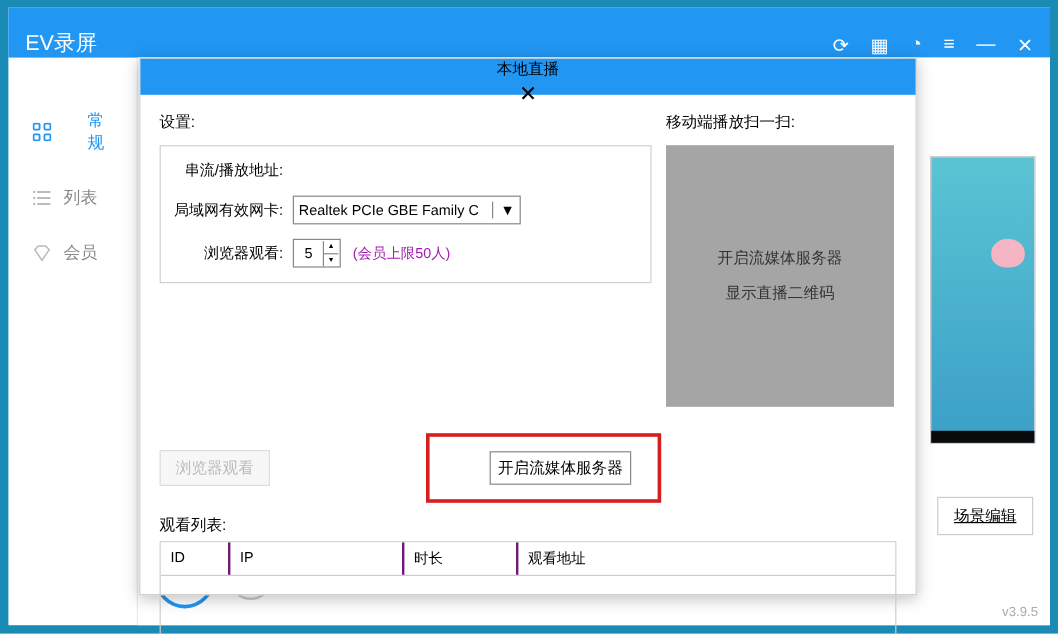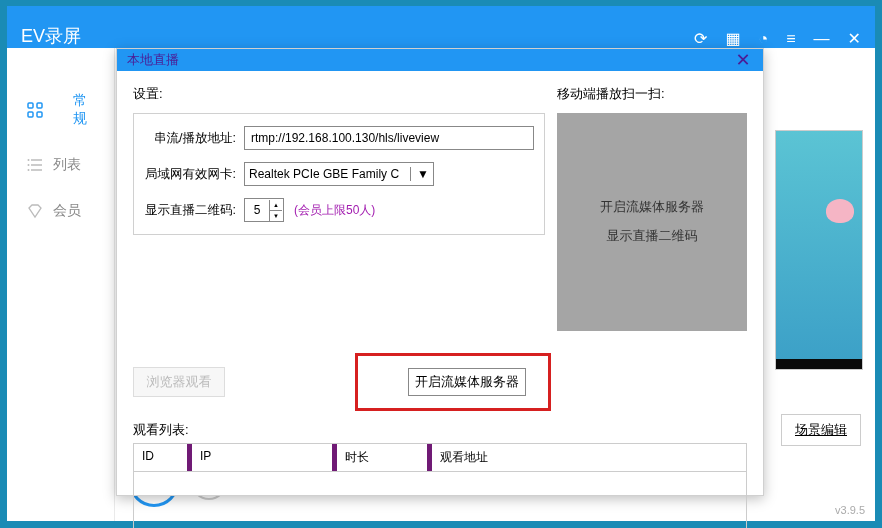--- a/index.html
+++ b/index.html
@@ -20,21 +20,21 @@
 .preview-bar { position: absolute; bottom: 0; left: 0; right: 0; height: 10px; background: #0a0a0a; }
 .scene-edit-btn { position: absolute; right: 14px; top: 366px; width: 80px; height: 32px; border: 1px solid #ccc; background: #fff; font-size: 13px; cursor: pointer; text-decoration: underline; }
 .play-controls { position: absolute; left: 14px; bottom: 14px; display: flex; align-items: center; gap: 12px; }
 .play-btn { width: 50px; height: 50px; border: 3px solid #2196f3; border-radius: 50%; display: flex; align-items: center; justify-content: center; cursor: pointer; background: #fff; }
 .play-triangle { width: 0; height: 0; border-left: 16px solid #2196f3; border-top: 10px solid transparent; border-bottom: 10px solid transparent; margin-left: 4px; }
 .stop-btn { width: 36px; height: 36px; border: 2px solid #ccc; border-radius: 50%; display: flex; align-items: center; justify-content: center; cursor: pointer; background: #fff; }
 .stop-square { width: 10px; height: 10px; background: #ccc; }
 .version { position: absolute; right: 10px; bottom: 5px; color: #aaa; font-size: 11px; }
 
 .modal { position: absolute; left: 116px; top: 48px; width: 648px; height: 448px; background: #fff; border: 1px solid #d0d0d0; box-shadow: 0 3px 12px rgba(0,0,0,0.25); display: flex; flex-direction: column; }
-.modal-titlebar { background: #2196f3; height: 30px; display: flex; align-items: center; padding: 0 10px; color: #4c1d95; font-size: 13px; }
+.modal-titlebar { background: #2196f3; height: 30px; display: flex; align-items: center; padding: 0 10px; color: #000000; font-size: 13px; flex-direction: column; }
 .modal-title { flex: 1; }
 .modal-close { cursor: pointer; font-size: 18px; width: 20px; text-align: center; }
 .modal-body { flex: 1; padding: 14px 16px 10px 16px; display: flex; flex-direction: column; position: relative; }
 .settings-row { display: flex; }
 .settings-left { flex: 1; }
 .settings-right { width: 192px; margin-left: 12px; }
 .section-label { font-size: 13px; margin-bottom: 10px; }
 .settings-box { border: 1px solid #d0d0d0; padding: 12px 10px; }
 .form-row { display: flex; align-items: center; margin-bottom: 12px; }
 .form-row:last-child { margin-bottom: 0; }
@@ -50,21 +50,21 @@
 .limit-note { color: #a21caf; font-size: 12px; margin-left: 10px; }
 .qr-box { width: 190px; height: 218px; background: #a5a5a5; display: flex; flex-direction: column; align-items: center; justify-content: center; color: #333; font-size: 13px; line-height: 2.2; }
 .action-row { display: flex; align-items: center; margin-top: 22px; gap: 8px; }
 .browser-btn { width: 92px; height: 30px; border: 1px solid #ddd; background: #f7f7f7; color: #bbb; font-size: 13px; cursor: default; }
 .action-spacer { flex: 1; }
 .start-server-wrap { border: 3px solid #d62020; padding: 12px 22px 12px 50px; margin-right: 196px; }
 .start-server-btn { width: 118px; height: 28px; border: 1px solid #888; background: #fff; font-size: 13px; cursor: pointer; }
 .watchlist-label { font-size: 13px; margin-top: 10px; margin-bottom: 4px; }
 .watch-table { border: 1px solid #ccc; height: 98px; }
 .watch-header { display: flex; border-bottom: 1px solid #ccc; background: #fff; }
-.watch-header div { padding: 5px 8px; font-size: 12px; border-right: 5px solid #701a75; }
+.watch-header div { padding: 5px 8px; font-size: 12px; border-right: 2px solid #701a75; }
 .watch-header div:last-child { border-right: none; }
 .col-id { width: 58px; }
 .col-ip { width: 145px; }
 .col-dur { width: 95px; }
 .col-addr { flex: 1; }
 </style>
 </head>
 <body>
 
 <div class="app-window">
@@ -138,31 +138,30 @@
     <div class="modal-title">本地直播</div>
     <div class="modal-close">✕</div>
   </div>
   <div class="modal-body">
     <div class="settings-row">
       <div class="settings-left">
         <div class="section-label">设置:</div>
         <div class="settings-box">
           <div class="form-row">
             <div class="form-label">串流/播放地址:</div>
-            <input class="url-input" value="rtmp://192.168.100.130/hls/liveview" style="">
           </div>
           <div class="form-row">
             <div class="form-label">局域网有效网卡:</div>
             <div class="nic-select">
               <span>Realtek PCIe GBE Family C</span>
               <span class="nic-caret">▼</span>
             </div>
           </div>
           <div class="form-row">
-            <div class="form-label">显示直播二维码:</div>
+            <div class="form-label">浏览器观看:</div>
             <div class="max-spinner">
               <input value="5" style="">
               <div class="spinner-btns">
                 <span>▲</span>
                 <span>▼</span>
               </div>
             </div>
             <span class="limit-note">(会员上限50人)</span>
           </div>
         </div>

